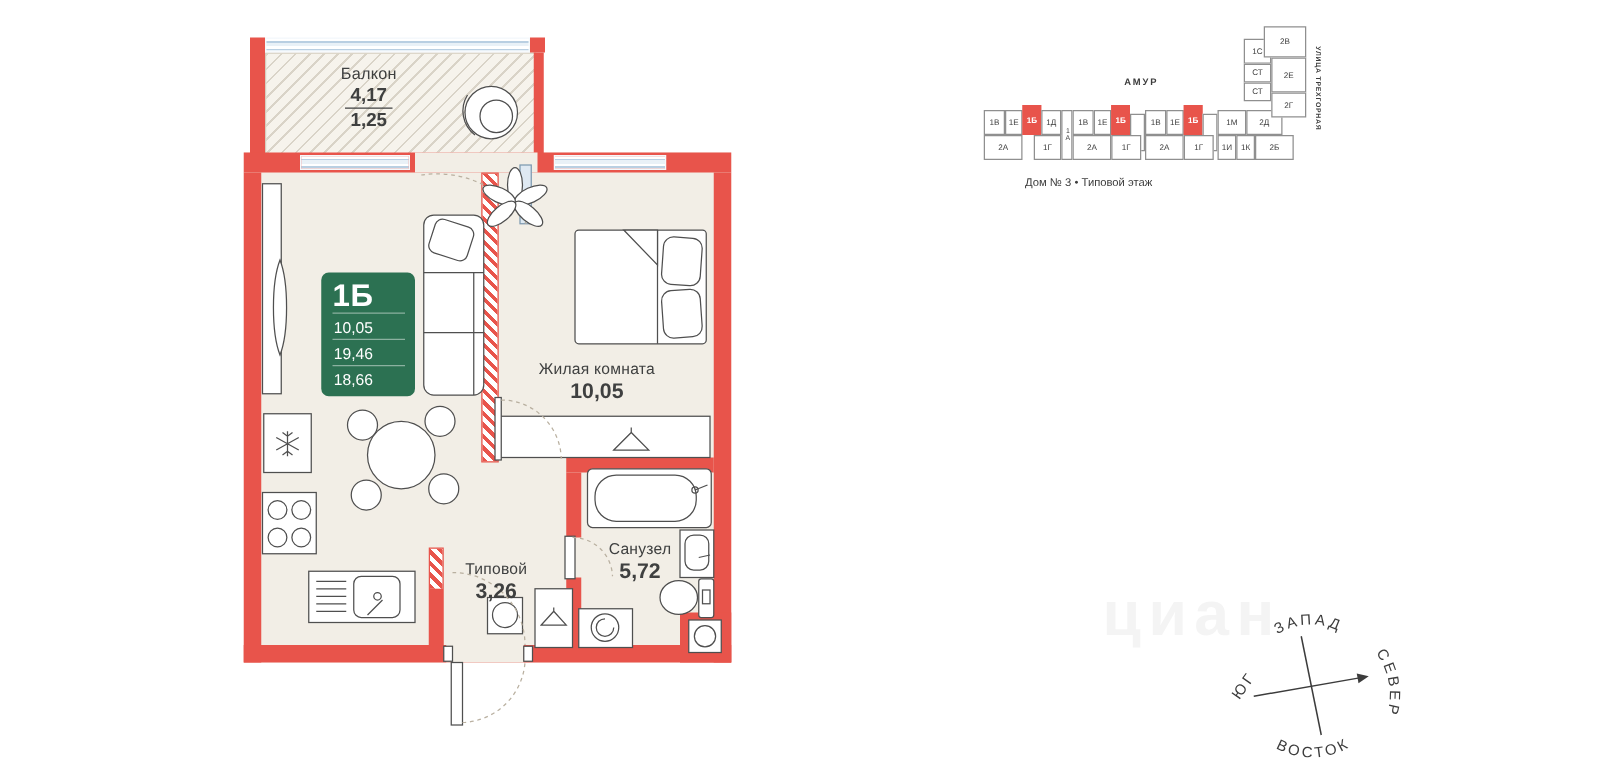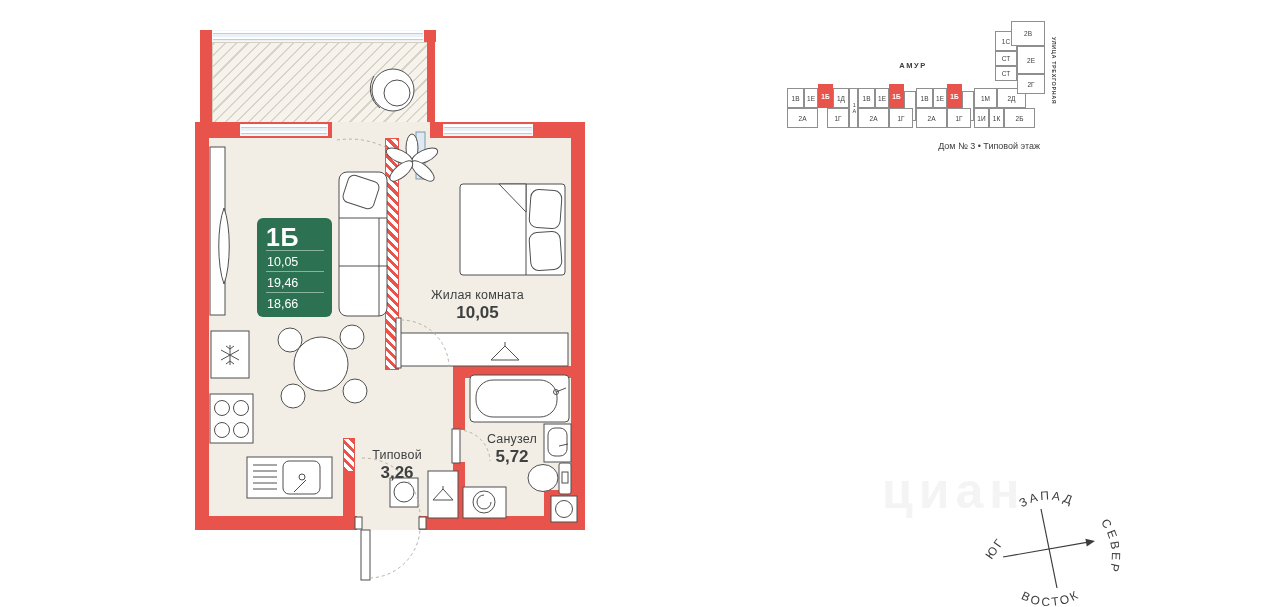--- a/index.html
+++ b/index.html
@@ -35,21 +35,21 @@
   
   .schem{position:absolute;left:785px;top:15px;width:290px;height:150px;}
   .unit{position:absolute;background:#fff;border:1px solid #8f8f8f;display:flex;align-items:center;
         justify-content:center;font-size:6.5px;color:#3c3c3c;box-sizing:border-box;cursor:pointer;}
   .unit.hl{background:var(--wall);border-color:var(--wall);color:#fff;font-weight:bold;}
   .unit.vert{writing-mode:vertical-rl;text-orientation:upright;font-size:5.5px;line-height:1;}
   .street-top{position:absolute;left:98px;top:46px;width:60px;text-align:center;font-size:7.5px;
         font-weight:bold;letter-spacing:1.5px;color:#3c3c3c;}
   .street-right{position:absolute;left:266px;top:22px;height:105px;writing-mode:vertical-rl;
         font-size:5.5px;font-weight:bold;letter-spacing:.6px;color:#3c3c3c;}
-  .schem-caption{position:absolute;left:35px;top:126px;width:220px;text-align:right;font-size:9px;color:#3c3c3c;}
+  .schem-caption{position:absolute;left:35px;top:126px;width:220px;text-align:left;font-size:9px;color:#3c3c3c;}
   
   .wm{position:absolute;left:882px;top:462px;width:320px;font-size:50px;font-weight:bold;
       letter-spacing:6px;color:rgba(60,60,60,0.055);}
   .compass{position:absolute;left:975px;top:478px;}
   .compass text{font-family:"Liberation Sans", sans-serif;font-size:12px;letter-spacing:2.5px;fill:#3c3c3c;}
   svg .ln{stroke:#4f4f4f;stroke-width:1;fill:none;}
   svg .fw{stroke:#4f4f4f;stroke-width:1;fill:#fff;}
   svg .dash{stroke:#b9b0a0;stroke-width:1;stroke-dasharray:3 3;fill:none;}
 </style>
 </head>
@@ -214,20 +214,25 @@
 
       <g>
         <rect class="fw" x="355" y="517" width="7" height="12"></rect>
         <rect class="fw" x="419" y="517" width="7" height="12"></rect>
         <rect class="fw" x="361" y="530" width="9" height="50"></rect>
         <path class="dash" d="M370,578 A52,52 0 0 0 420,530"></path>
         <path class="dash" d="M362,458 A58,58 0 0 1 420,516"></path>
       </g>
     </svg>
 
+    <div class="rlabel balc" style="left:245px;top:52px;width:100px;">
+      <div class="rname">Балкон</div>
+      <div class="rarea"><span class="fracline">4,17</span></div>
+      <div class="rarea">1,25</div>
+    </div>
 
     <div class="rlabel" style="left:420px;top:288px;width:115px;">
       <div class="rname">Жилая комната</div>
       <div class="rarea">10,05</div>
     </div>
 
 
     <div class="rlabel" style="left:356px;top:448px;width:82px;">
       <div class="rname">Типовой</div>
       <div class="rarea">3,26</div>

